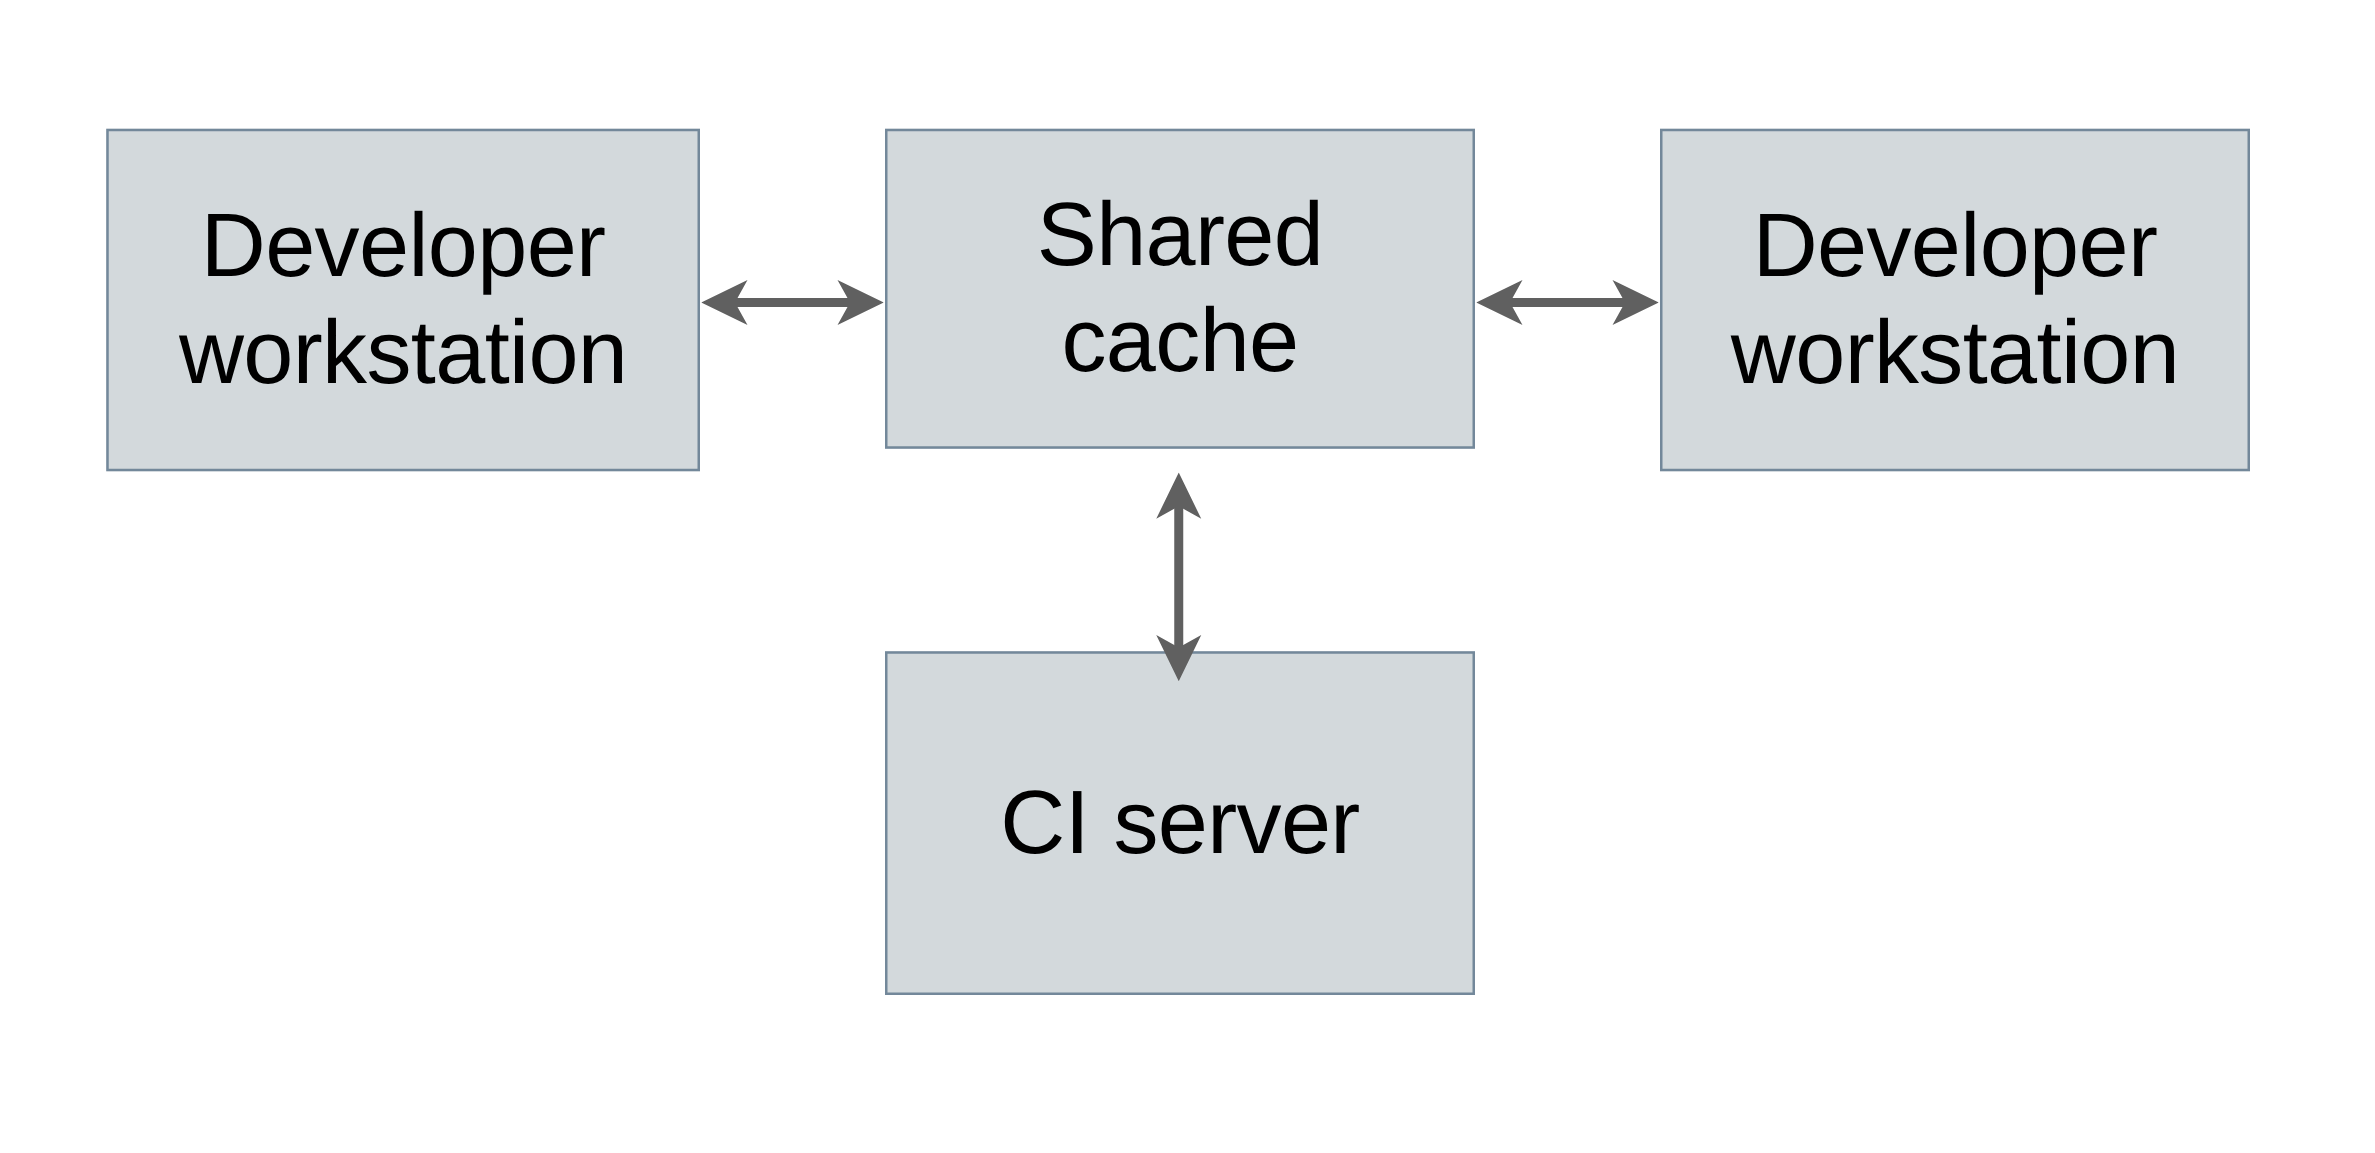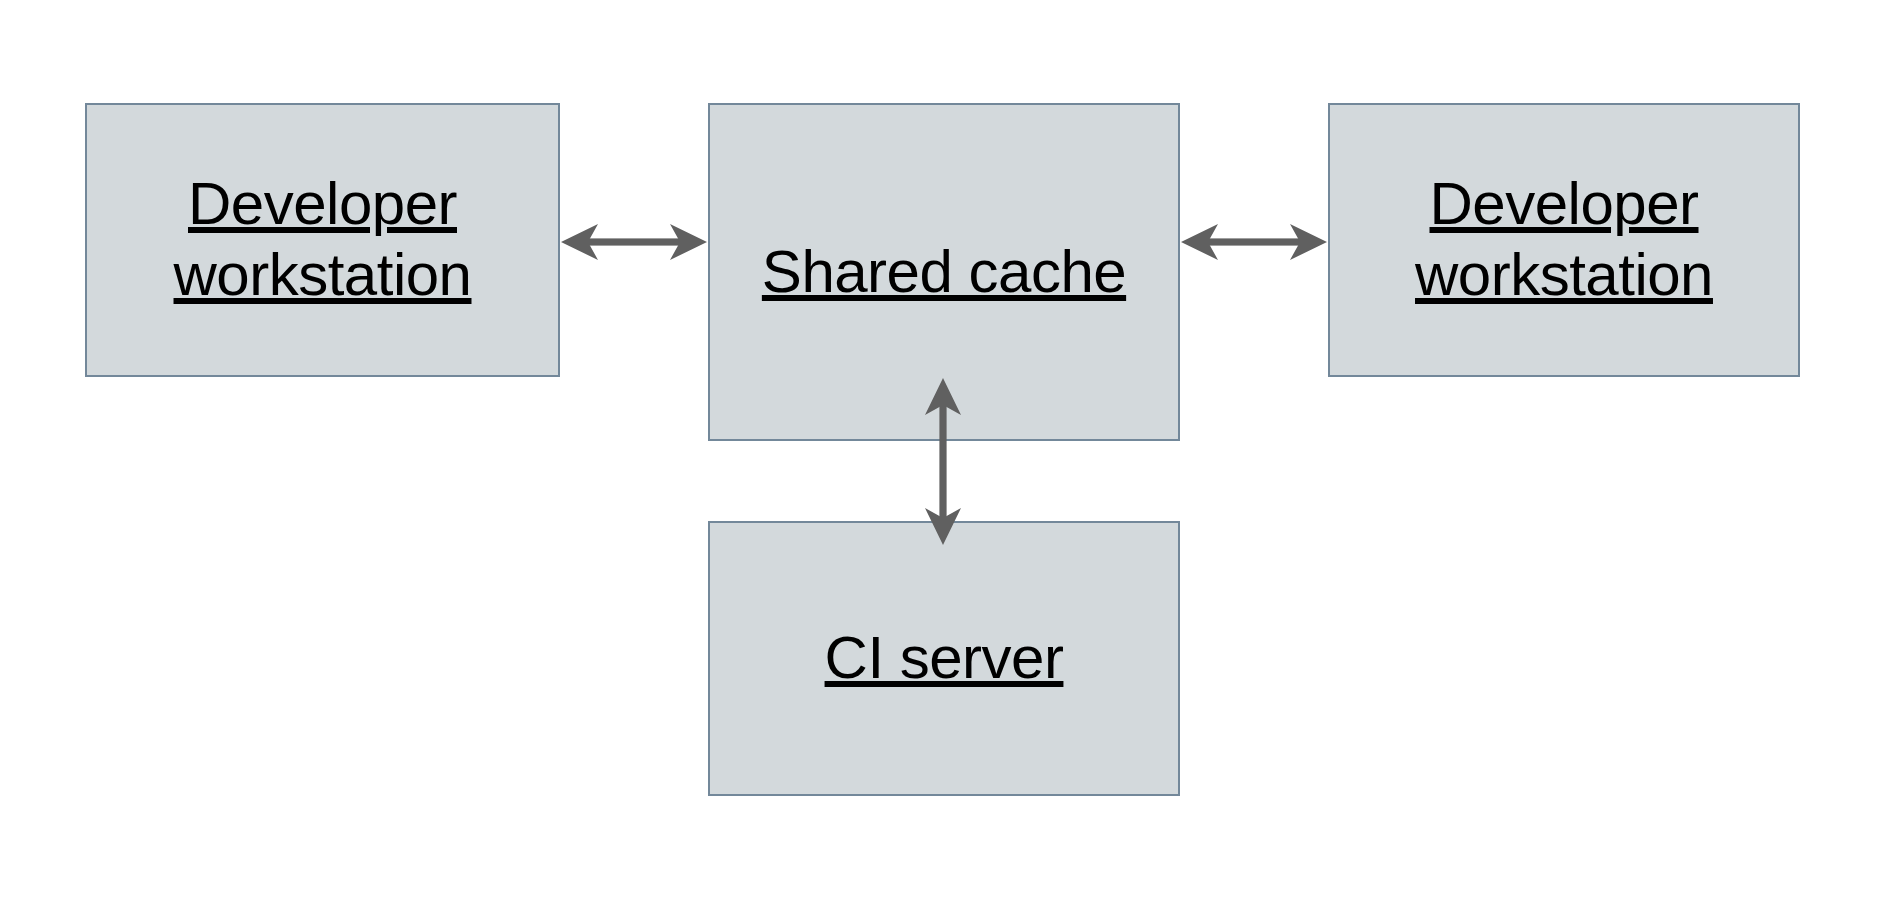--- a/index.html
+++ b/index.html
@@ -25,28 +25,27 @@
   }
   .node {
     position: absolute;
     background: var(--node-fill);
     border: 2px solid var(--node-border);
     display: flex;
     align-items: center;
     justify-content: center;
     text-align: center;
     color: var(--text);
-    font-size: 60px;
+    font-size: 72px;
     line-height: 1.18;
     letter-spacing: -0.5px;
     padding: 0 22px;
-    text-decoration: underline;
   }
   .node-dev-left   { left: 85px;   top: 103px; width: 475px; height: 274px; }
-  .node-cache      { left: 708px;  top: 103px; width: 472px; height: 338px; justify-content: center; }
+  .node-cache      { left: 708px;  top: 103px; width: 472px; height: 256px; justify-content: center; }
   .node-dev-right  { left: 1328px; top: 103px; width: 472px; height: 274px; }
   .node-ci         { left: 708px;  top: 521px; width: 472px; height: 275px; }
   .edge {
     position: absolute;
   }
   .edge svg { display: block; width: 100%; height: 100%; }
   .edge path { fill: var(--arrow); stroke: none; }
   .edge-left-cache  { left: 561px;  top: 220px; width: 146px; height: 44px; }
   .edge-cache-right { left: 1181px; top: 220px; width: 146px; height: 44px; }
   .edge-cache-ci    { left: 921px;  top: 378px; width: 44px;  height: 167px; }

